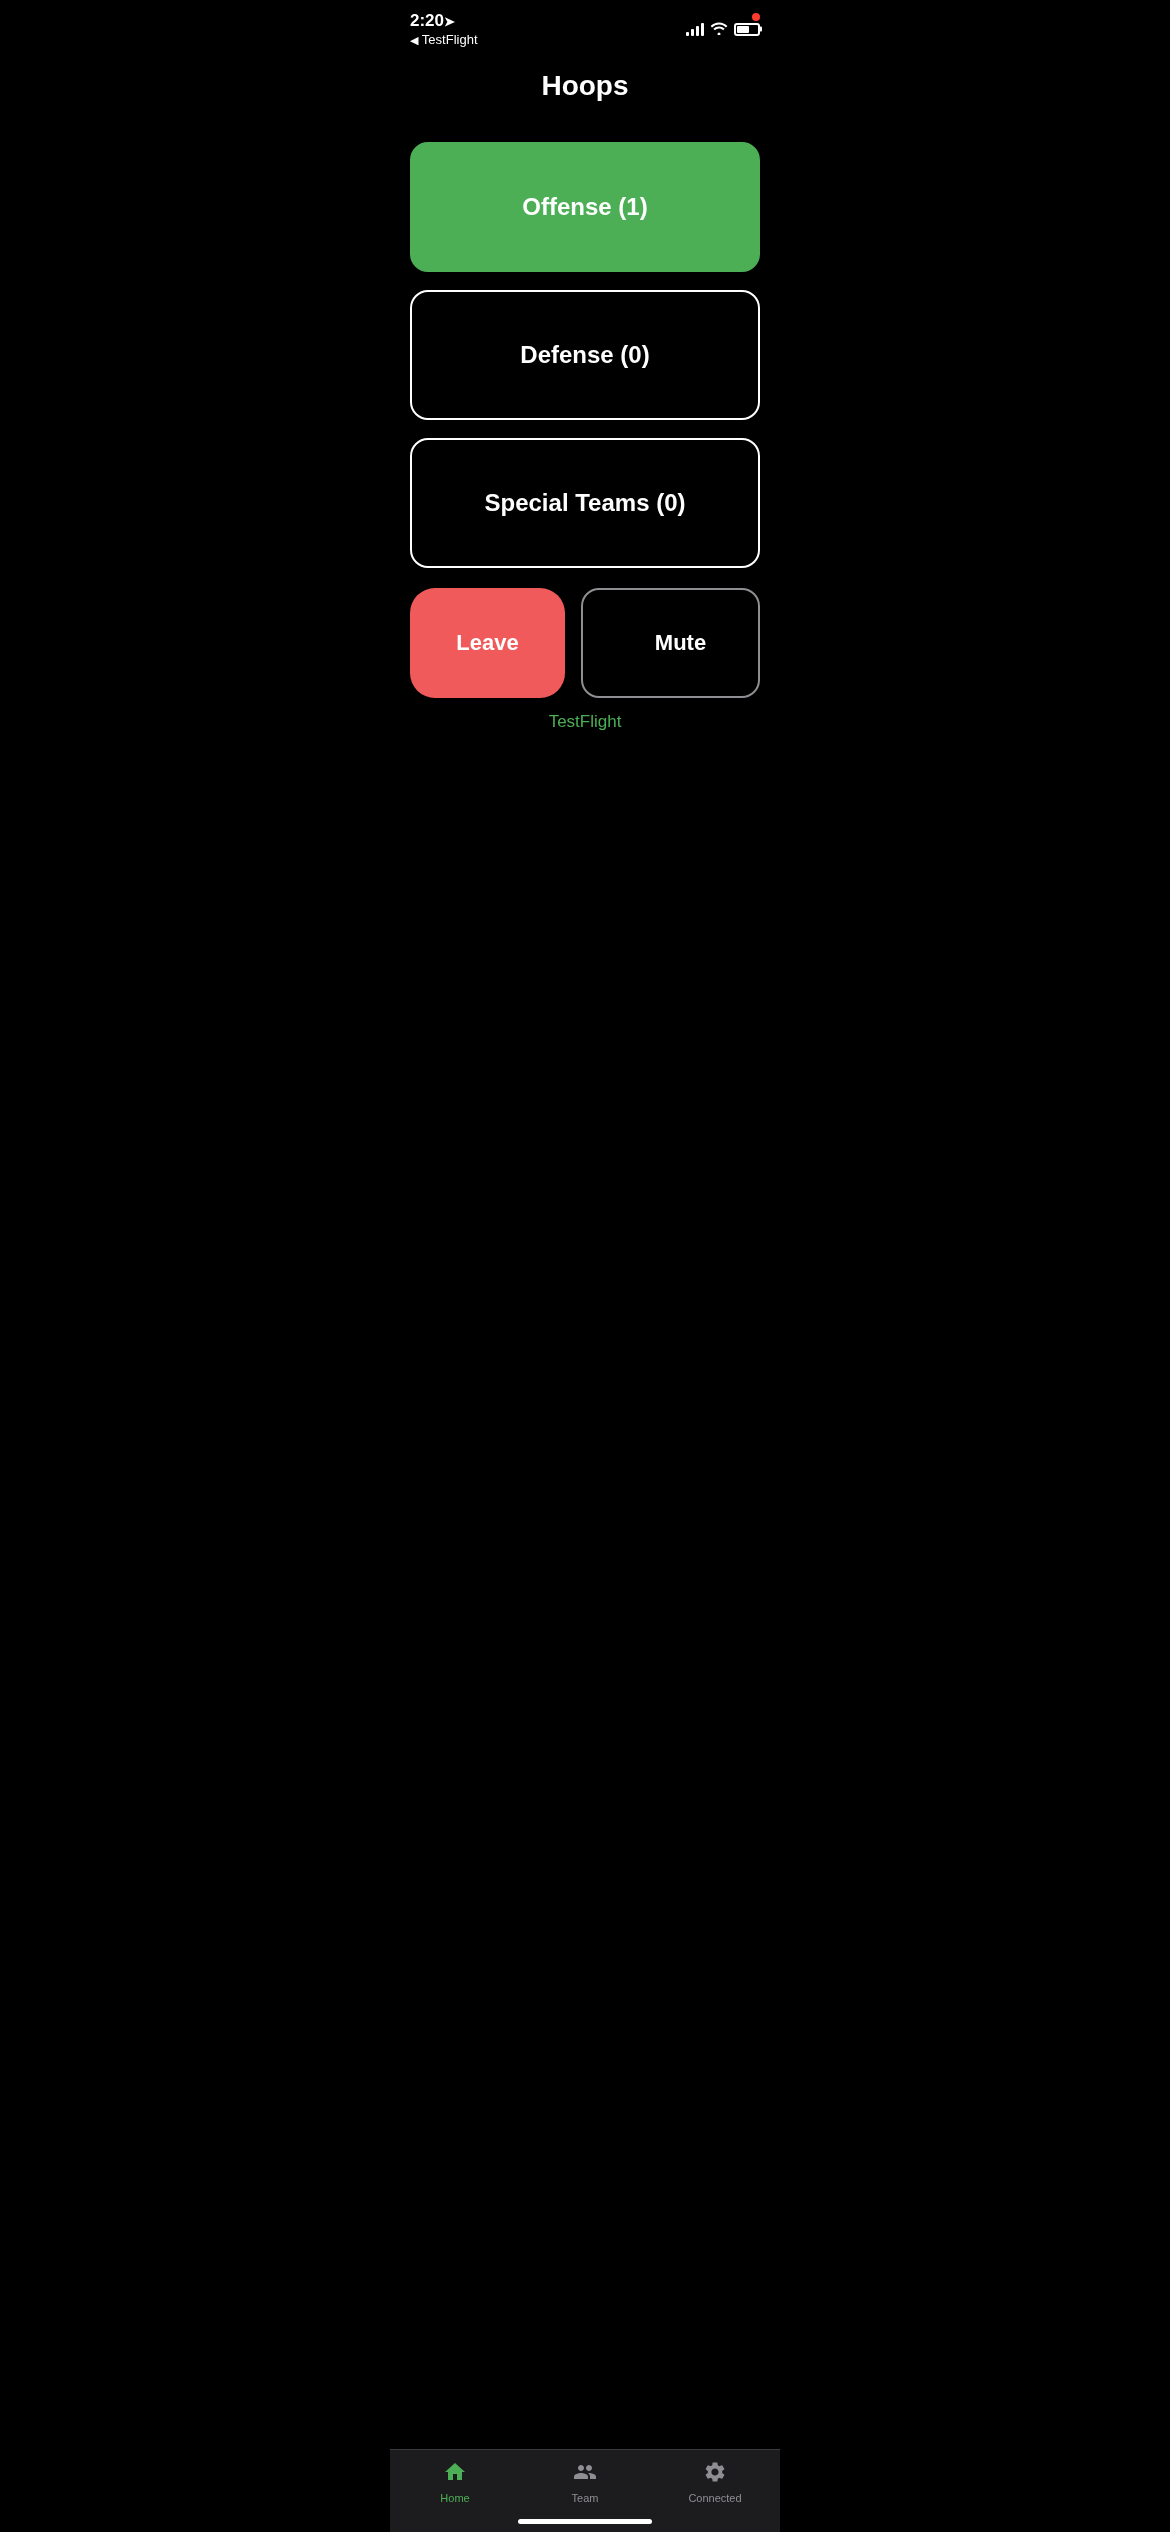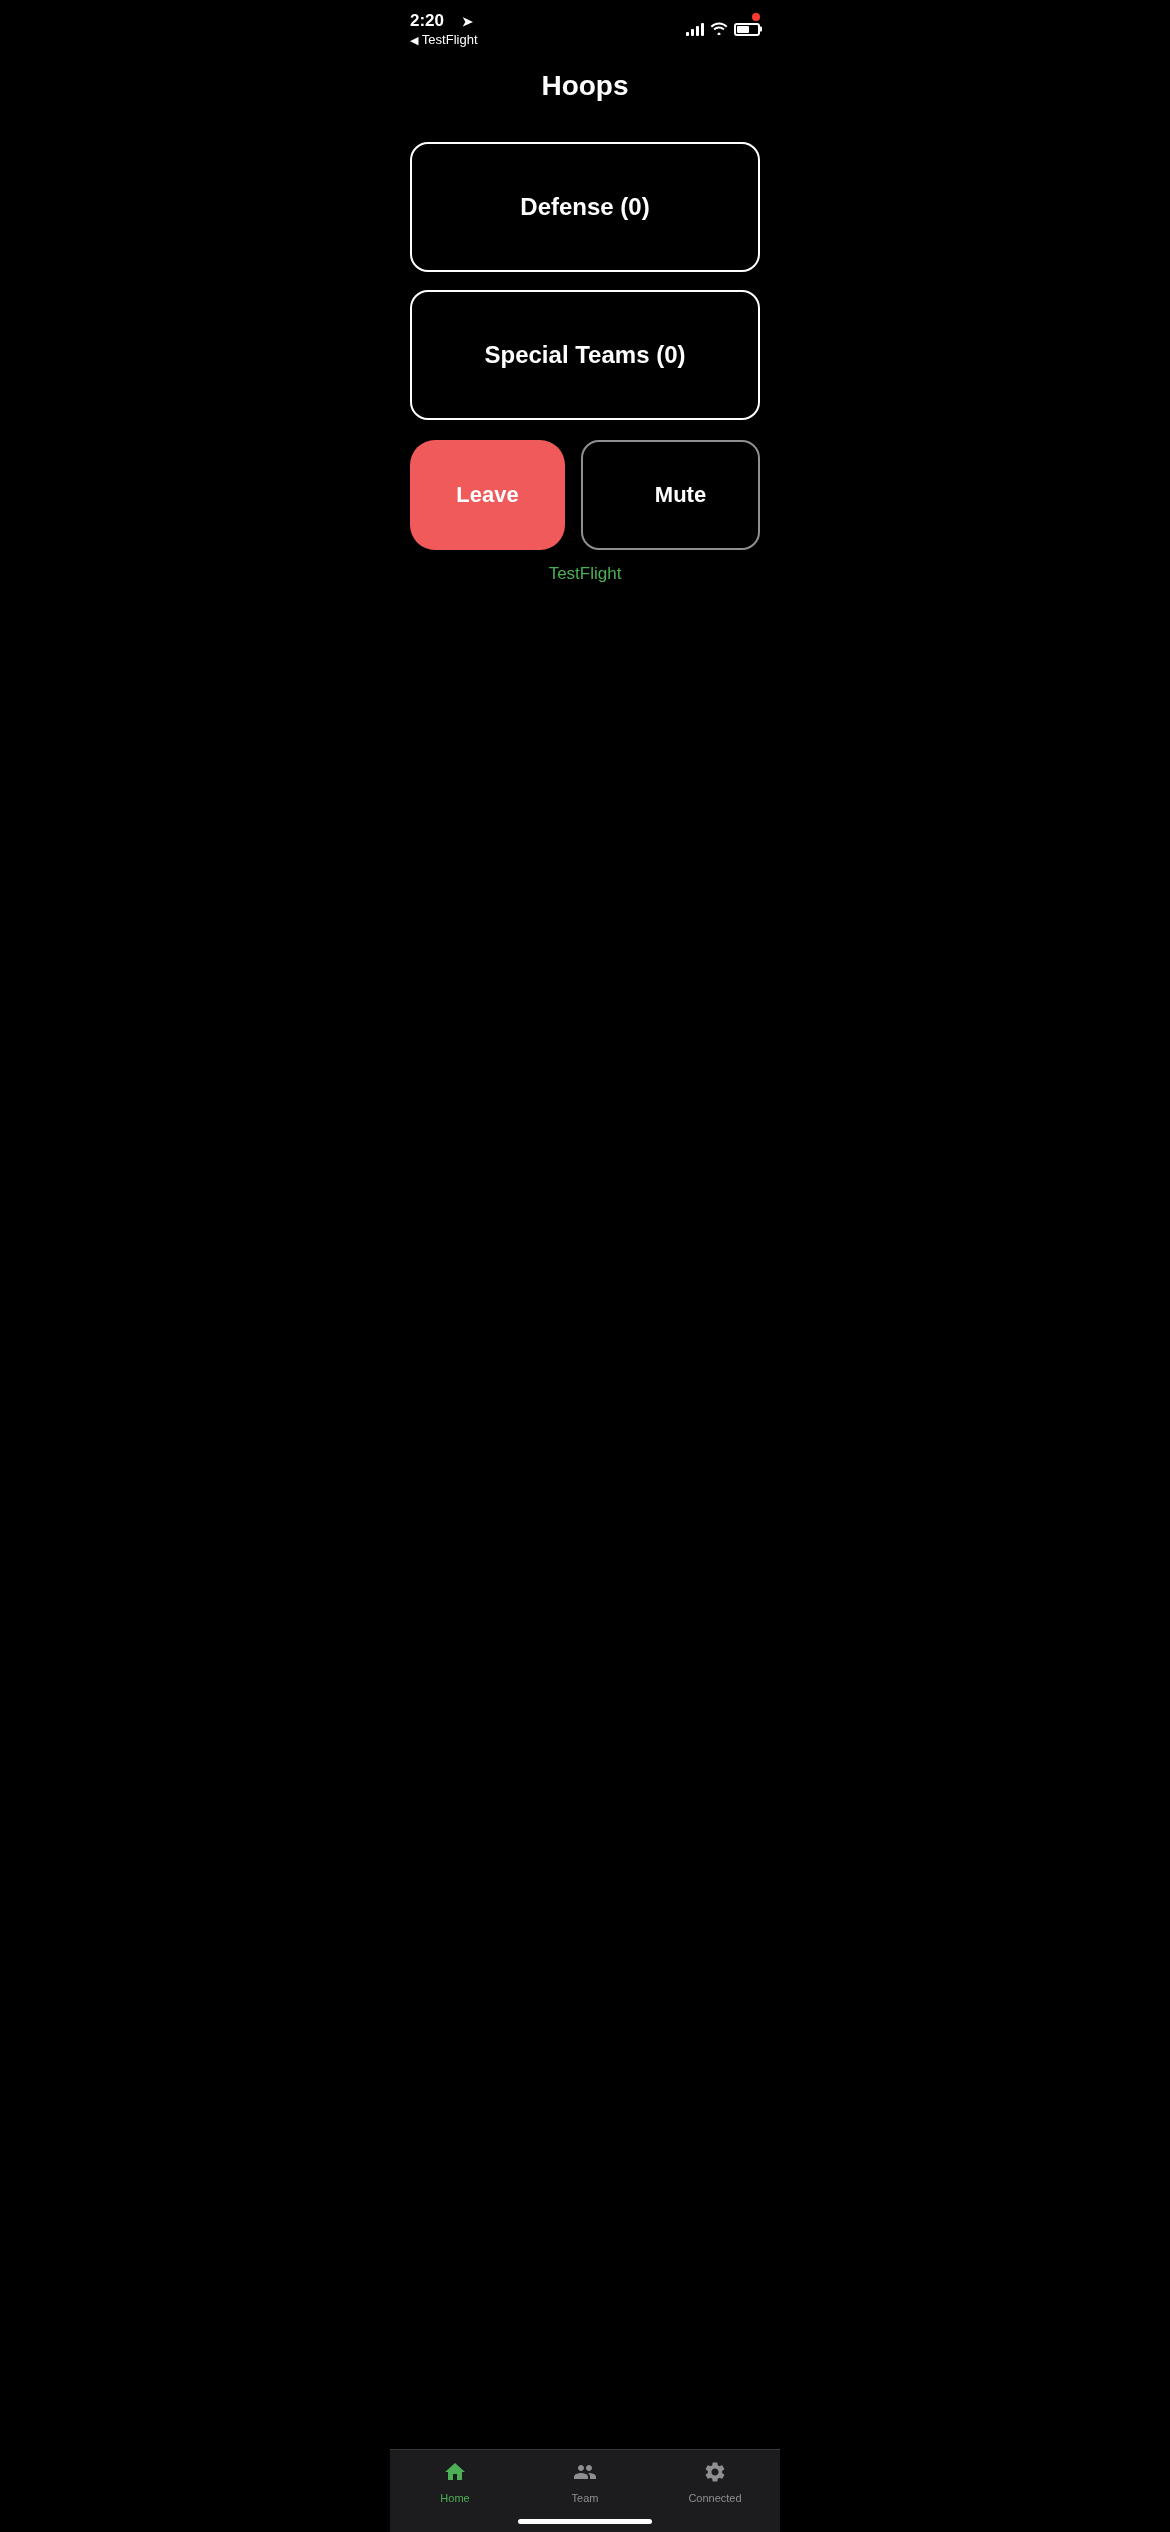--- a/index.html
+++ b/index.html
@@ -28,21 +28,21 @@
     .status-left {
       display: flex;
       flex-direction: column;
     }
 
     .status-time {
       font-size: 17px;
       font-weight: 600;
       display: flex;
       align-items: center;
-      gap: 18px;
+      gap: 0;
     }
 
     .status-back {
       font-size: 13px;
       color: #fff;
       margin-top: 1px;
     }
 
     .back-arrow {
       font-size: 11px;
@@ -276,20 +276,23 @@
     <div class="battery-icon">
       <div class="battery-fill"></div>
     </div>
   </div>
 </div>
 
 <h1 class="page-title">Hoops</h1>
 
 <div class="main-content">
 
+  <button class="category-btn active">
+    <span>Offense (1)</span>
+  </button>
 
   <button class="category-btn">
     <span>Defense (0)</span>
   </button>
 
   <button class="category-btn">
     <span>Special Teams (0)</span>
   </button>
 
 </div>

